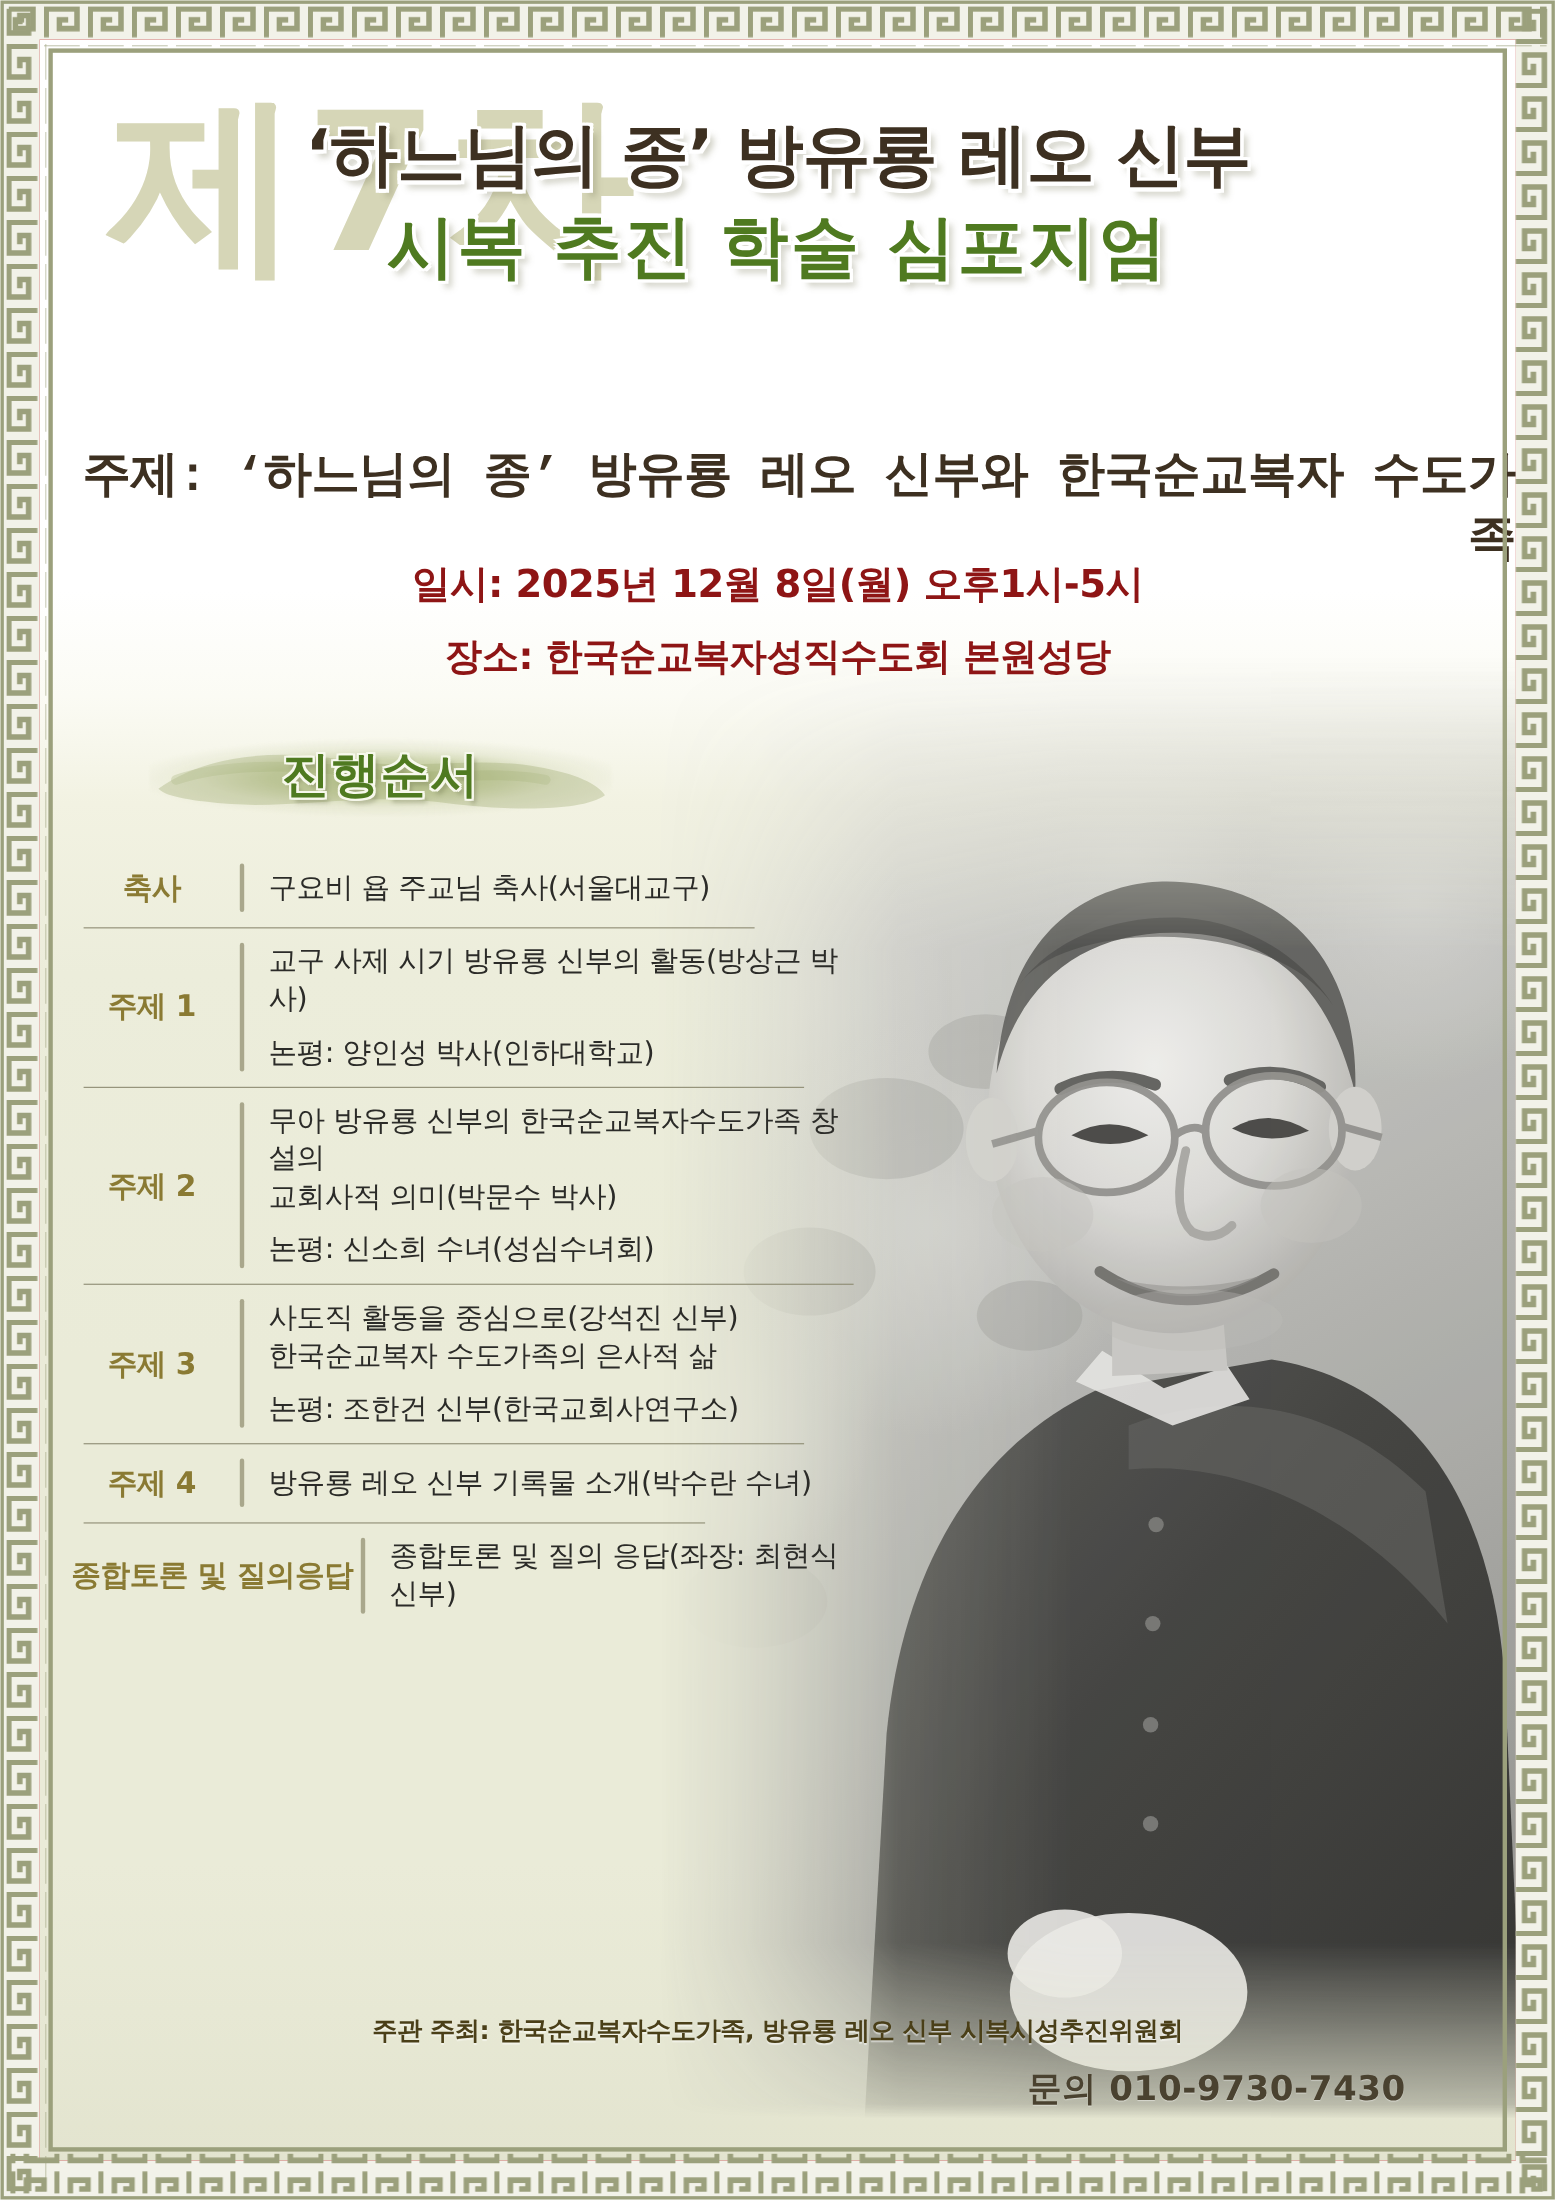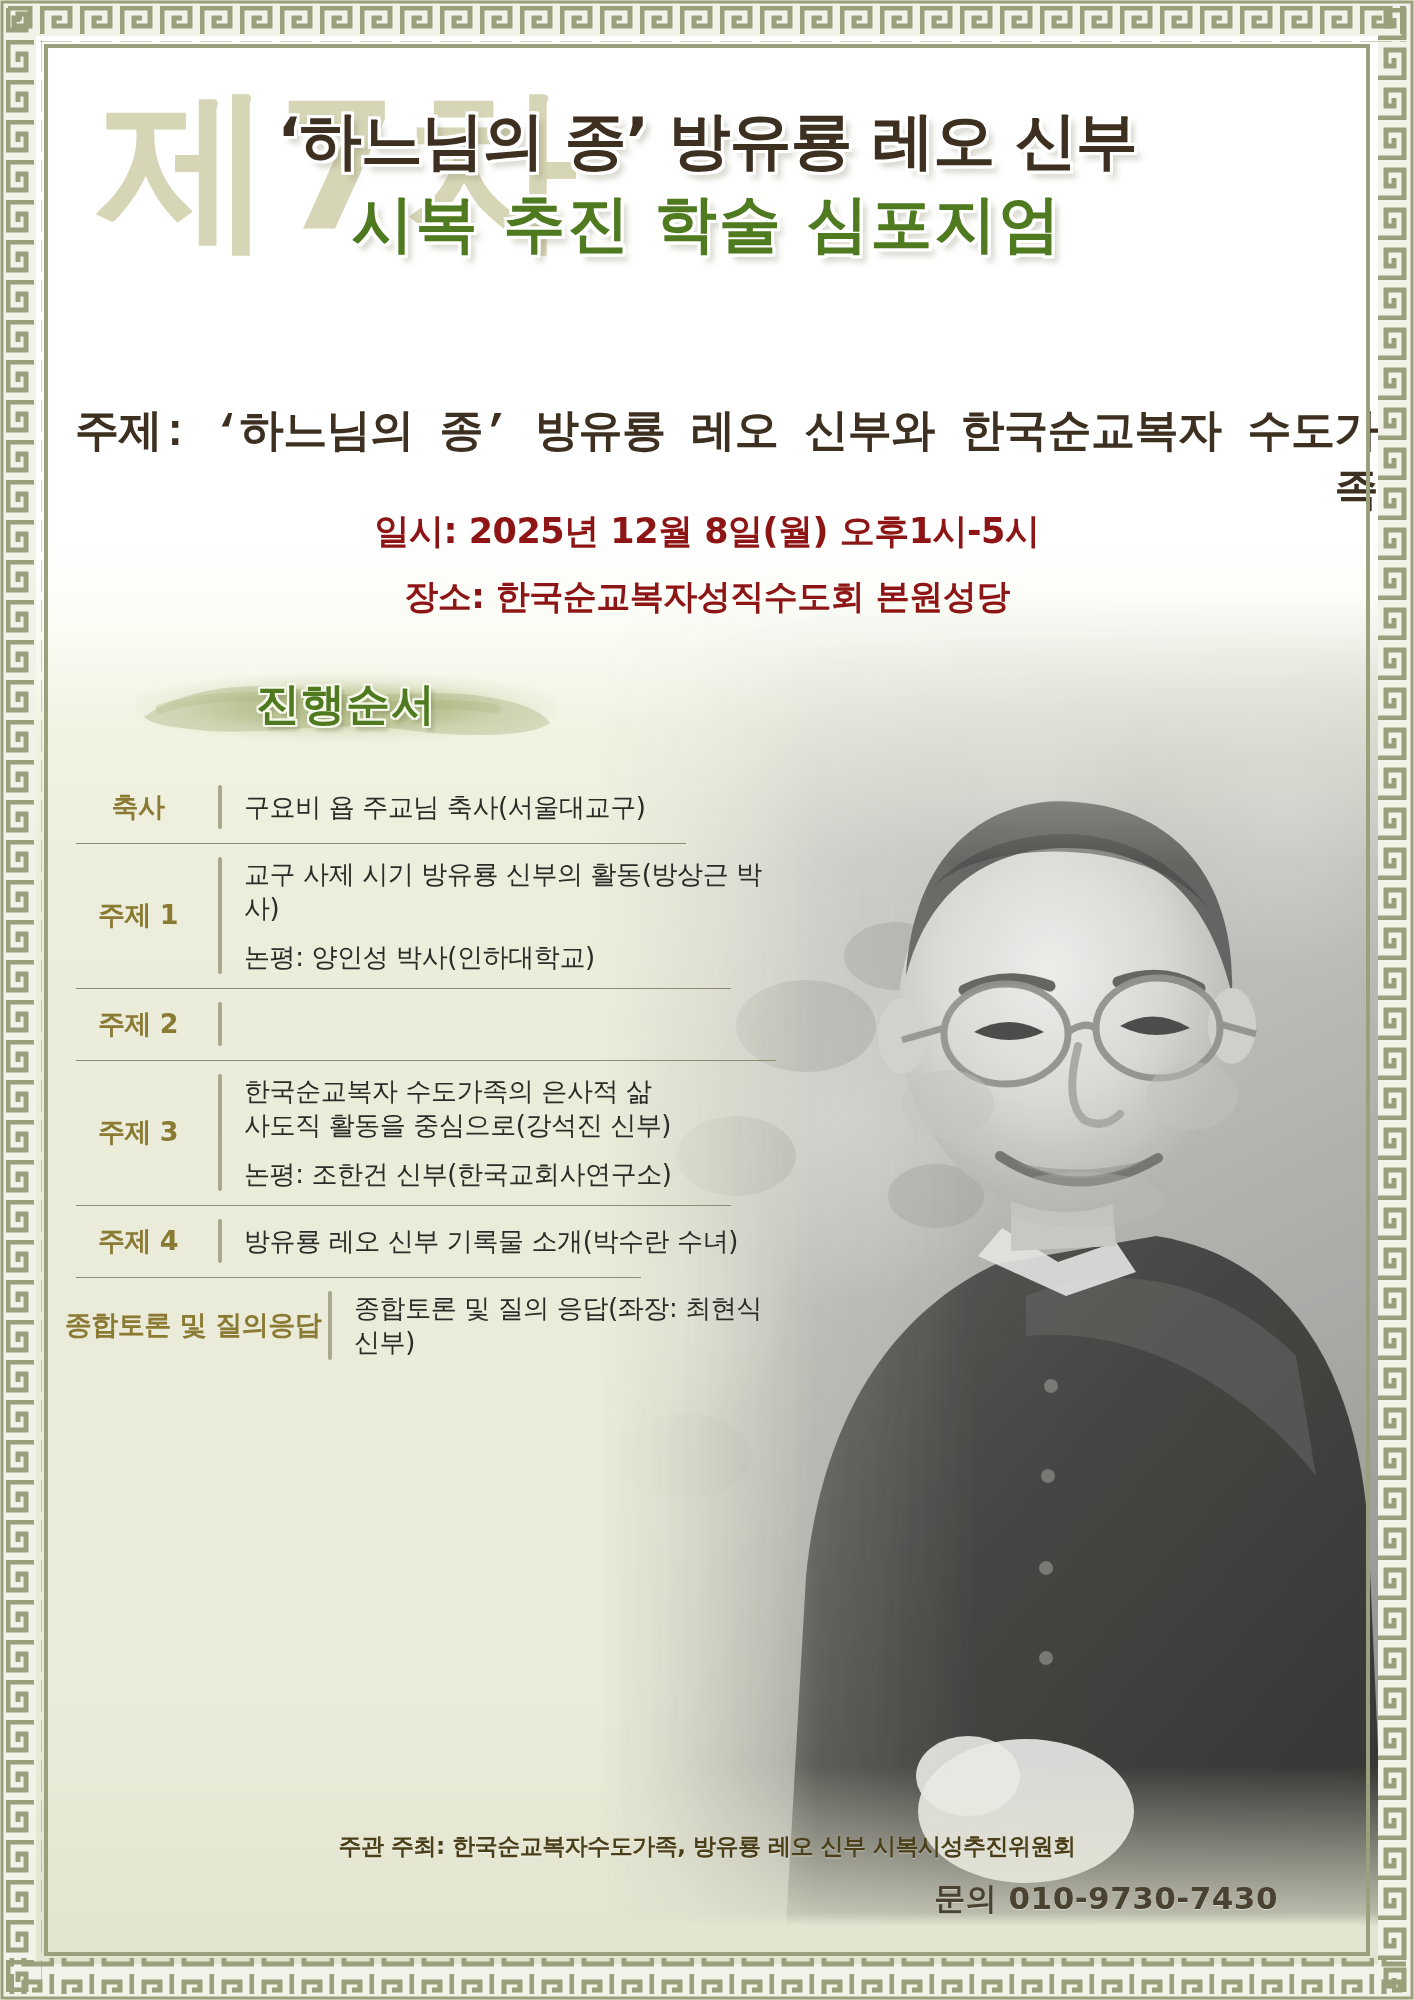--- a/index.html
+++ b/index.html
@@ -301,28 +301,33 @@
         <div class="pdivider"></div>
         <div class="pbody">
           <div class="pmain">교구 사제 시기 방유룡 신부의 활동(방상근 박사)</div>
           <div class="pnote">논평: 양인성 박사(인하대학교)</div>
         </div>
       </div>
 
       <div class="prow sep-long">
         <div class="plabel">주제 2</div>
         <div class="pdivider"></div>
+        <div class="pbody">
+          <div class="pmain">무아 방유룡 신부의 한국순교복자수도가족 창설의</div>
+          <div class="pmain">교회사적 의미(박문수 박사)</div>
+          <div class="pnote">논평: 신소희 수녀(성심수녀회)</div>
+        </div>
       </div>
 
       <div class="prow sep-xlong">
         <div class="plabel">주제 3</div>
         <div class="pdivider"></div>
         <div class="pbody">
+          <div class="pmain">사도직 활동을 중심으로(강석진 신부)</div>
           <div class="pmain">한국순교복자 수도가족의 은사적 삶</div>
-          <div class="pmain">사도직 활동을 중심으로(강석진 신부)</div>
           <div class="pnote">논평: 조한건 신부(한국교회사연구소)</div>
         </div>
       </div>
 
       <div class="prow sep-long">
         <div class="plabel">주제 4</div>
         <div class="pdivider"></div>
         <div class="pbody">
           <div class="pmain">방유룡 레오 신부 기록물 소개(박수란 수녀)</div>
         </div>

